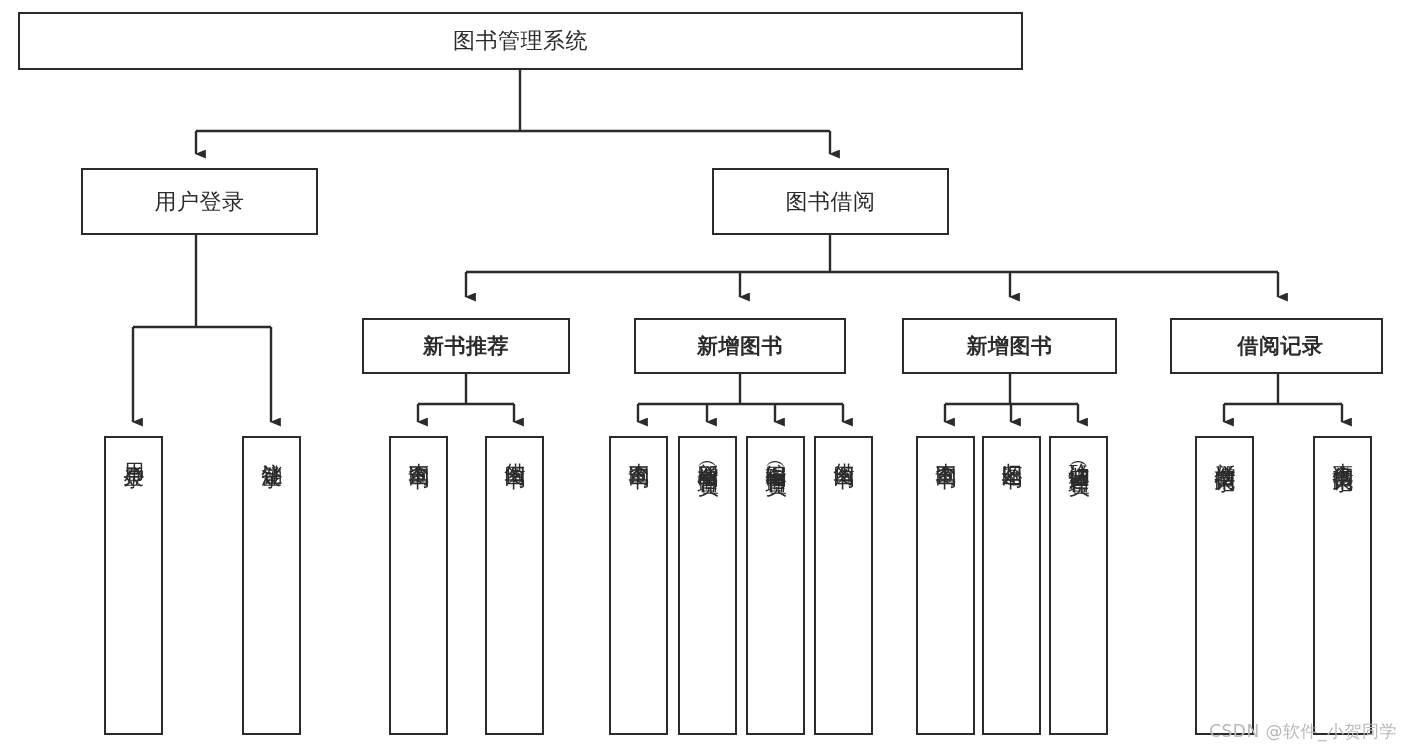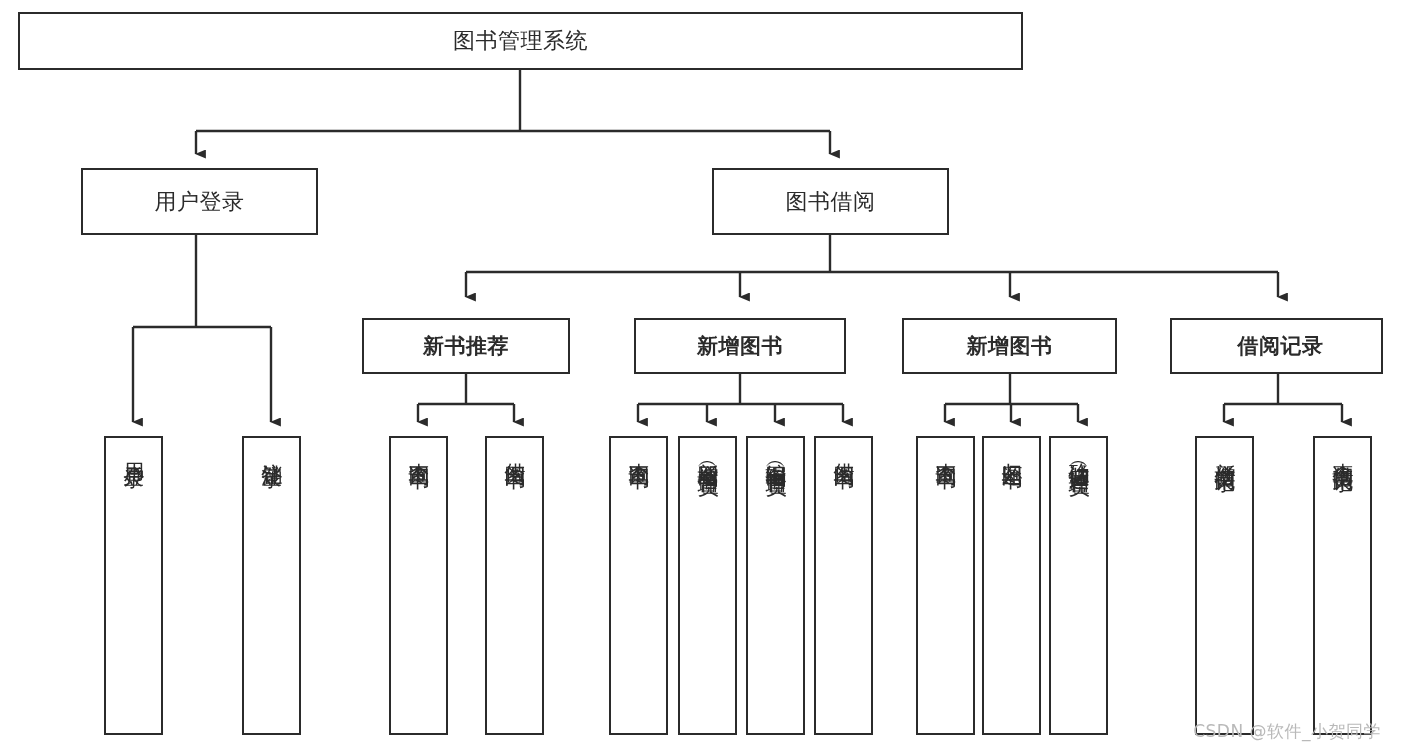--- a/index.html
+++ b/index.html
@@ -53,21 +53,21 @@
     writing-mode: vertical-rl;
     text-orientation: upright;
     font-size: 21px;
     letter-spacing: 2px;
     line-height: 1;
     white-space: nowrap;
     text-align: start;
   }
   #watermark {
     position: absolute;
-    right: 24px;
+    right: 8px;
     bottom: 4px;
     font-size: 17px;
     color: #b9b9b9;
     letter-spacing: 0.5px;
     white-space: nowrap;
     font-family: "DejaVu Sans", "Liberation Sans", sans-serif;
   }
 </style>
 </head>
 <body>

